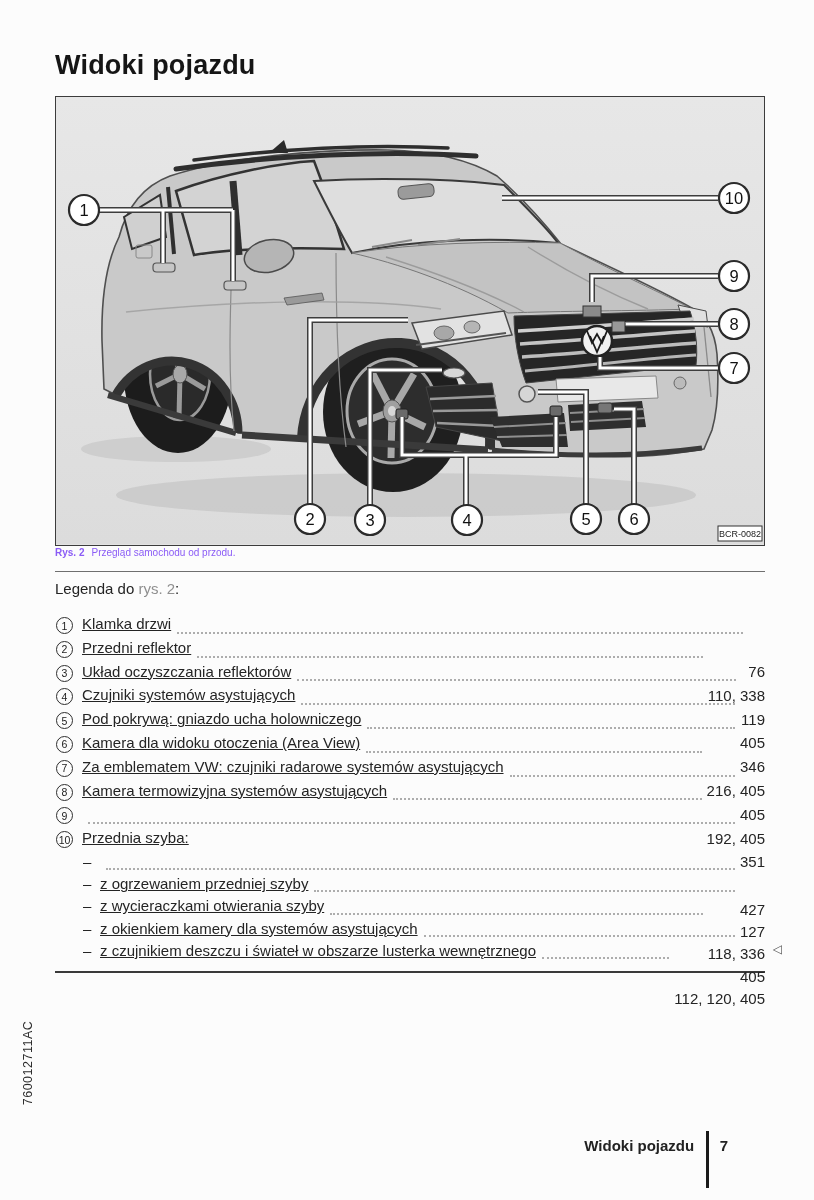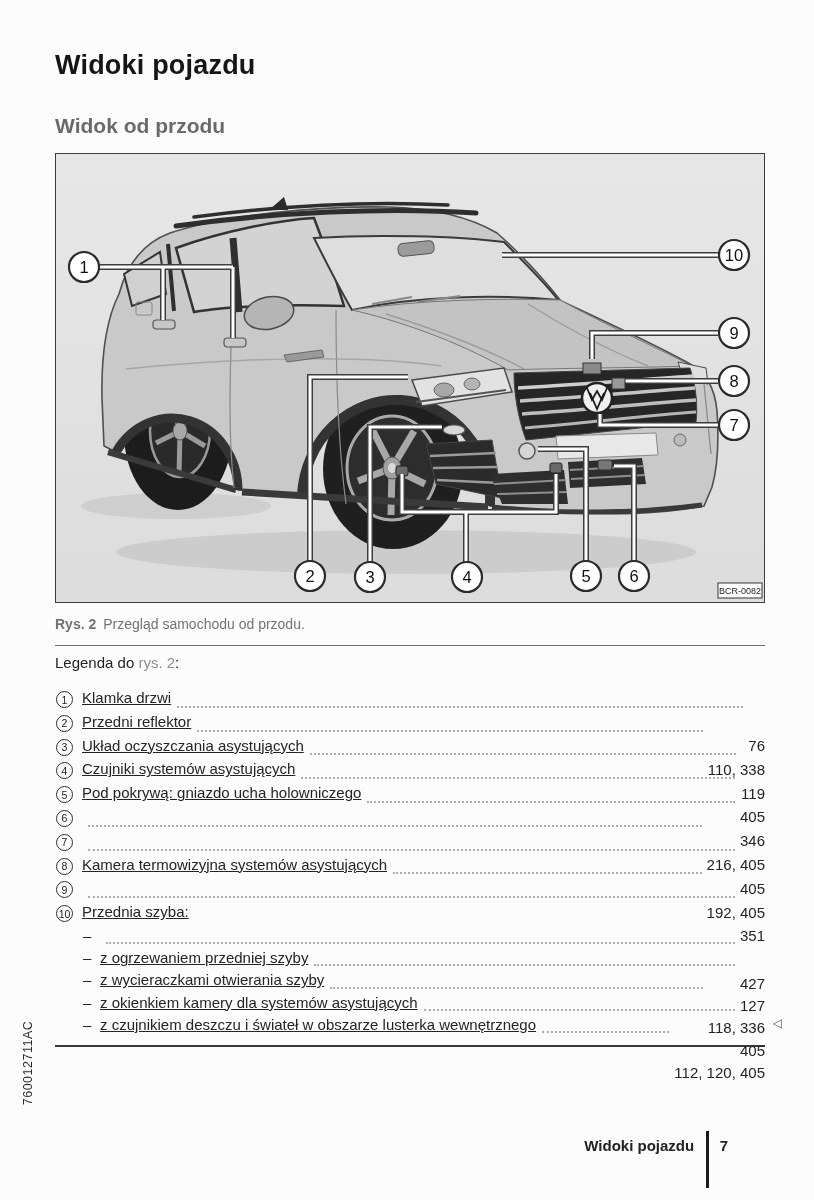--- a/index.html
+++ b/index.html
@@ -11,21 +11,21 @@
     font-size:12.5px; letter-spacing:.5px; color:#2b2b2b; white-space:nowrap; }
 
   .content { position:absolute; left:55px; top:0; width:710px; }
 
   .page-title { margin-top:50px; font-size:27px; font-weight:bold; color:#151515; letter-spacing:.2px; }
   .section-title { margin-top:33px; font-size:21px; font-weight:bold; color:#6a6a6a; }
 
   .figure-box { margin-top:15px; width:710px; height:450px; border:1.5px solid #3c3c3c; background:#e3e3e3; }
   .figure-box svg { display:block; }
 
-  .figure-caption { margin-top:13px; font-size:14px; color:#737373; }
+  .figure-caption { margin-top:1px; font-size:10px; color:#8b5cf6; }
   .figure-caption .cap-label { font-weight:bold; }
   .figure-caption .cap-text { margin-left:7px; }
 
   .rule-top { margin-top:13px; border:none; border-top:1.2px solid #6f6f6f; }
   .rule-bottom { margin-top:7px; border:none; border-top:2px solid #3a3a3a; }
 
   .legend-wrap { position:relative; margin-top:8px; font-size:15px; color:#242424; }
   .legend-title { margin-bottom:18px; }
   .legend-title .ref { color:#8f8f8f; }
 
@@ -57,21 +57,20 @@
 </head>
 <body>
 
 <div class="page">
 
   <div class="spine-code">760012711AC</div>
 
   <div class="content">
 
     <h1 class="page-title">Widoki pojazdu</h1>
-    <h2 class="section-title">Widok od przodu</h2>
 
     <div class="figure-box">
       <svg width="708" height="447" viewBox="0 0 708 447">
         <defs>
           <linearGradient id="bgg" x1="0" y1="0" x2="0" y2="1">
             <stop offset="0" stop-color="#e7e7e7"></stop>
               <stop offset="1" stop-color="#dcdcdc"></stop>
           </linearGradient>
         </defs>
         <rect x="0" y="0" width="708" height="447" fill="url(#bgg)"></rect>
@@ -279,43 +278,45 @@
           <span class="lpages">76</span>
         </div>
       <div class="lrow">
           <span class="num-circle">2</span>
           <span class="llabel">Przedni reflektor</span>
           <span class="leader"></span>
           <span class="lpages">110, 338</span>
         </div>
       <div class="lrow">
           <span class="num-circle">3</span>
-          <span class="llabel">Układ oczyszczania asystujących</span>
+          <span class="llabel">Układ oczyszczania reflektorów</span>
           <span class="leader"></span>
           <span class="lpages">119</span>
         </div>
       <div class="lrow">
           <span class="num-circle">4</span>
           <span class="llabel">Czujniki systemów asystujących</span>
           <span class="leader"></span>
           <span class="lpages">405</span>
         </div>
       <div class="lrow">
           <span class="num-circle">5</span>
           <span class="llabel">Pod pokrywą: gniazdo ucha holowniczego</span>
           <span class="leader"></span>
           <span class="lpages">346</span>
         </div>
       <div class="lrow">
           <span class="num-circle">6</span>
+          <span class="llabel">Kamera dla widoku otoczenia (Area View)</span>
           <span class="leader"></span>
           <span class="lpages">216, 405</span>
         </div>
       <div class="lrow">
           <span class="num-circle">7</span>
+          <span class="llabel">Za emblematem VW: czujniki radarowe systemów asystujących</span>
           <span class="leader"></span>
           <span class="lpages">405</span>
         </div>
       <div class="lrow">
           <span class="num-circle">8</span>
           <span class="llabel">Kamera termowizyjna systemów asystujących</span>
           <span class="leader"></span>
           <span class="lpages">192, 405</span>
         </div>
       <div class="lrow">

